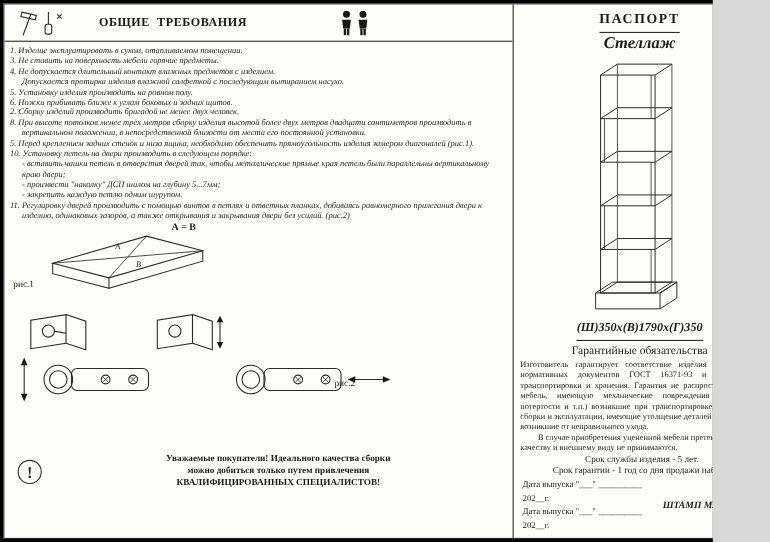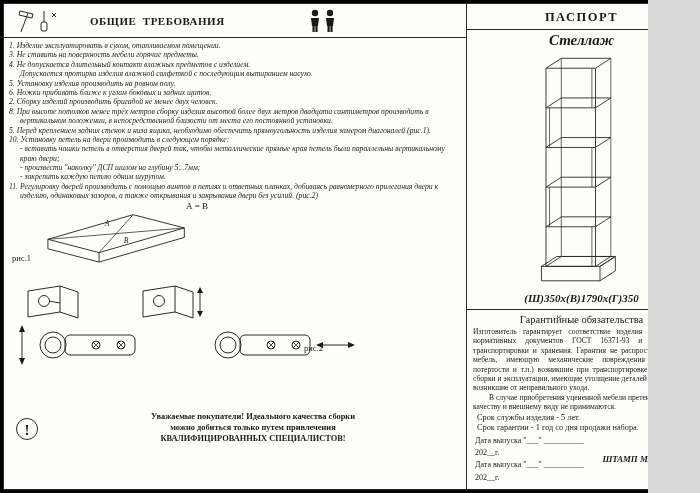--- a/index.html
+++ b/index.html
@@ -1,30 +1,30 @@
 <!DOCTYPE html>
 <html><head>
 <meta charset="utf-8">
 <style>
   html,body{margin:0;padding:0;}
   body{width:700px;height:493px;background:#d8d8d8;font-family:"Liberation Serif","DejaVu Serif",serif;color:#1a1a1a;}
   .page{position:relative;width:648px;height:493px;background:#000000;overflow:hidden;}
   .inner{position:absolute;top:3px;left:3px;width:692px;height:485px;border:1.5px solid #2a2a2a;display:flex;background:#fdfdfa;}
   .left-col{width:462px;flex:none;border-right:1.5px solid #2a2a2a;display:flex;flex-direction:column;overflow:hidden;}
-  .right-col{flex:1;display:flex;flex-direction:column;overflow:hidden;}
+  .right-col{flex:1;display:flex;flex-direction:column;overflow:hidden;align-items:center;}
 
   .lheader{height:33px;flex:none;border-bottom:1px solid #2a2a2a;display:flex;align-items:center;padding:0 8px;}
   .ltitle{font-weight:bold;font-size:11px;letter-spacing:.5px;margin-left:32px;white-space:pre;}
   .persons{margin-left:78px;}
 
   .req-list{flex:none;padding:3px 5px 0 5px;font-size:7.7px;line-height:1.22;font-style:italic;}
   .req-item{white-space:pre-line;padding-left:11px;text-indent:-11px;}
 
   .figures{position:relative;flex:none;height:168px;}
-  .formula{position:absolute;left:152px;top:0;font-size:9px;font-weight:normal;margin-left:30px;}
+  .formula{position:absolute;left:152px;top:0;font-size:9px;font-weight:bold;}
   .fig1{position:absolute;left:34px;top:8px;}
   .fig1-label{position:absolute;left:8px;top:52px;font-size:8.5px;}
   .fig2{position:absolute;left:4px;top:82px;}
   .fig2-label{position:absolute;left:300px;top:142px;font-size:8.5px;}
 
   .mnote{flex:none;font-size:7.4px;line-height:1.25;padding:1px 8px 0;white-space:pre-line;}
   .notice{flex:1;display:flex;align-items:center;padding:2px 10px;gap:10px;}
   .notice-text{flex:1;font-weight:bold;font-size:8.4px;line-height:1.3;text-align:center;white-space:pre-line;}
 
   .rheader{flex:none;text-align:center;font-weight:bold;font-size:12.5px;letter-spacing:1.5px;padding:6px 0 4px;border-bottom:1px solid #2a2a2a;}

